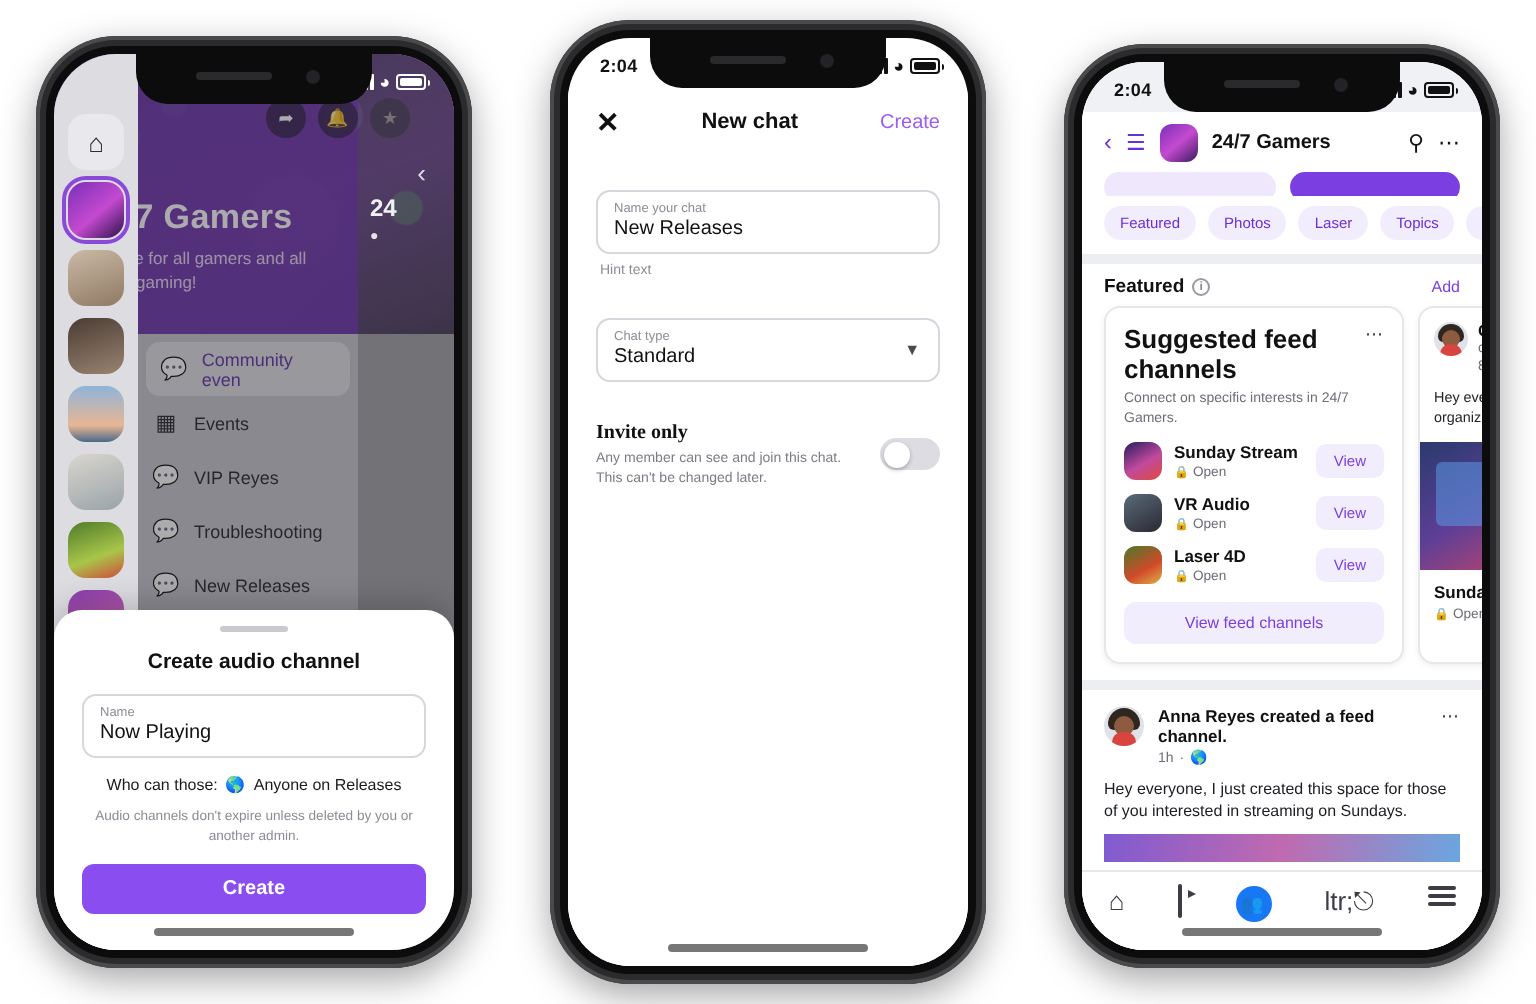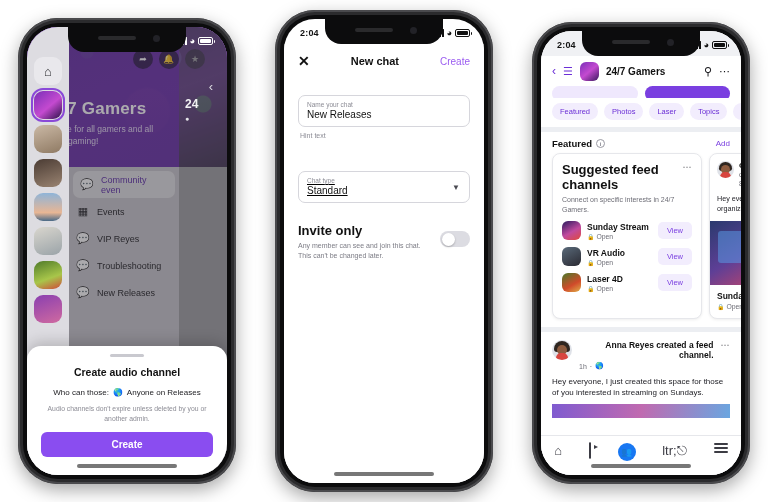--- a/index.html
+++ b/index.html
@@ -89,24 +89,24 @@
 
   
   #p2 { left:275px; top:10px; width:218px; height:482px; }
   .p2-nav { position:absolute; top:25px; left:0; right:0; height:34px; display:flex;
             align-items:center; justify-content:space-between; padding:0 14px; background:#fff; }
   .p2-nav .x { font-size:14px; color:#111; font-weight:bold; }
   .p2-nav .t { font-size:11px; font-weight:bold; color:#111; }
   .p2-nav .c { font-size:10px; color:#9b5cf0; }
   .p2-body { position:absolute; top:59px; left:0; right:0; bottom:0; background:#fff; padding:17px 14px 0; }
   .hint { font-size:7px; color:#8c8c95; margin:5px 2px 0; }
-  .p2-sel { margin-top:32px; position:relative;text-decoration:underline; }
+  .p2-sel { margin-top:20px; position:relative; }
   .p2-sel .caret { position:absolute; right:9px; top:50%; transform:translateY(-50%); color:#4a4a52; font-size:8px; }
   .inv-row { margin-top:20px; display:flex; align-items:flex-start; justify-content:space-between; gap:10px; }
-  .inv-t { font-size:13px; font-weight:bold; color:#111; }
+  .inv-t { font-size:10px; font-weight:bold; color:#111;font-family:Liberation Serif, serif; }
   .inv-s { font-size:7px; color:#7c7c85; line-height:10px; margin-top:3px; width:128px; }
   .toggle { width:30px; height:16px; border-radius:9px; background:#dcdce2; position:relative; flex:none; margin-top:8px; }
   .toggle i { position:absolute; left:1.5px; top:1.5px; width:13px; height:13px; border-radius:50%;
               background:#fff; box-shadow:0 1px 2px rgba(0,0,0,.25); display:block; }
 
   
   #p3 { left:532px; top:22px; width:218px; height:462px; }
   .p3-wrap { position:absolute; inset:0; background:#f0f1f4; }
   .p3-nav { position:absolute; top:25px; left:0; right:0; height:30px; background:#fff;
             display:flex; align-items:center; gap:7px; padding:0 11px; z-index:20; }
@@ -157,21 +157,21 @@
   .c2-img::after{content:"";position:absolute;left:8px;top:10px;width:58px;height:32px;background:rgba(90,160,235,.5);border-radius:3px;}
   .c2-cap { padding:6px 7px 8px; }
   .c2-ct { font-size:8.5px; font-weight:bold; color:#111; }
   .c2-cs { font-size:6.8px; color:#6d6d76; margin-top:2px; display:flex; align-items:center; gap:2px; }
   .post { padding:8px 11px 0; }
   .post-h { display:flex; align-items:flex-start; gap:7px; }
   .post-av { width:20px; height:20px; border-radius:50%; background:#dfe2e8; position:relative; overflow:hidden; flex:none;}
   .post-av .hair{position:absolute;left:2px;top:1px;width:16px;height:11px;border-radius:8px 8px 3px 3px;background:#2f2620;}
   .post-av .face{position:absolute;left:5px;top:5px;width:10px;height:10px;border-radius:50%;background:#8d5b3f;}
   .post-av .body{position:absolute;left:4px;bottom:0;width:12px;height:7px;border-radius:5px 5px 0 0;background:#d8453f;}
-  .post-n { font-size:8.5px; font-weight:bold; color:#111;text-align:right; }
+  .post-n { font-size:8.5px; font-weight:bold; color:#111; }
   .post-m { font-size:7px; color:#6d6d76; margin-top:2px; display:flex; align-items:center; gap:3px; }
   .post-dots { margin-left:auto; font-size:9px; color:#3a3a42; letter-spacing:.5px; }
   .post-b { font-size:8px; color:#1c1c22; line-height:11px; margin-top:6px; }
   .post-img { height:14px; margin-top:6px; background:linear-gradient(100deg,#7f5bd0,#c06ab0 50%,#6aa6e0); }
   .p3-tabbar { position:absolute; left:0; right:0; bottom:0; height:40px; background:#fff;
                border-top:1px solid #e6e7eb; display:flex; align-items:flex-start;
                justify-content:space-around; padding-top:7px; z-index:20; }
   .tb { font-size:13px; color:#3c3c44; }
   .tb.sel { width:18px; height:18px; border-radius:50%; background:#1877f2; color:#fff;
             font-size:9px; display:flex; align-items:center; justify-content:center; }
@@ -242,20 +242,24 @@
         <div class="rail-av" style="background:linear-gradient(160deg,#d9d6ce,#9aa3a8)"></div>
         <div class="rail-av" style="background:linear-gradient(160deg,#4f7a2a,#a8c64a 60%,#d04a3a)"></div>
         <div class="rail-av" style="background:linear-gradient(160deg,#8a3fb0,#d06aa0)"></div>
       </div>
 
       <div class="p1-dim"></div>
 
       <div class="sheet">
         <div class="grabber"></div>
         <div class="sheet-title">Create audio channel</div>
+        <div class="field">
+          <div class="lbl">Name</div>
+          <div class="val">Now Playing</div>
+        </div>
         <div class="whocan">
           <span>Who can those:</span>
           <span>🌎</span>
           <b>Anyone on Releases</b>
         </div>
         <div class="sheet-note">Audio channels don't expire unless deleted by you or another admin.</div>
         <button class="btn-primary">Create</button>
       </div>
 
       <div class="homebar"></div>
@@ -413,20 +417,21 @@
               <span class="ch-info">
                 <span class="ch-n" style="display:block">Laser 4D</span>
                 <span class="ch-o">
                   <span class="lock">🔒</span>
                   <span>Open</span>
                 </span>
               </span>
               <span class="ch-v">View</span>
             </div>
 
+            <div class="view-all">View feed channels</div>
           </div>
 
           <div class="card2">
             <div class="c2-top">
               <span class="c2-av">
                   <i class="hair"></i>
                   <i class="face"></i>
                   <i class="body"></i>
                 </span>
               <span>

